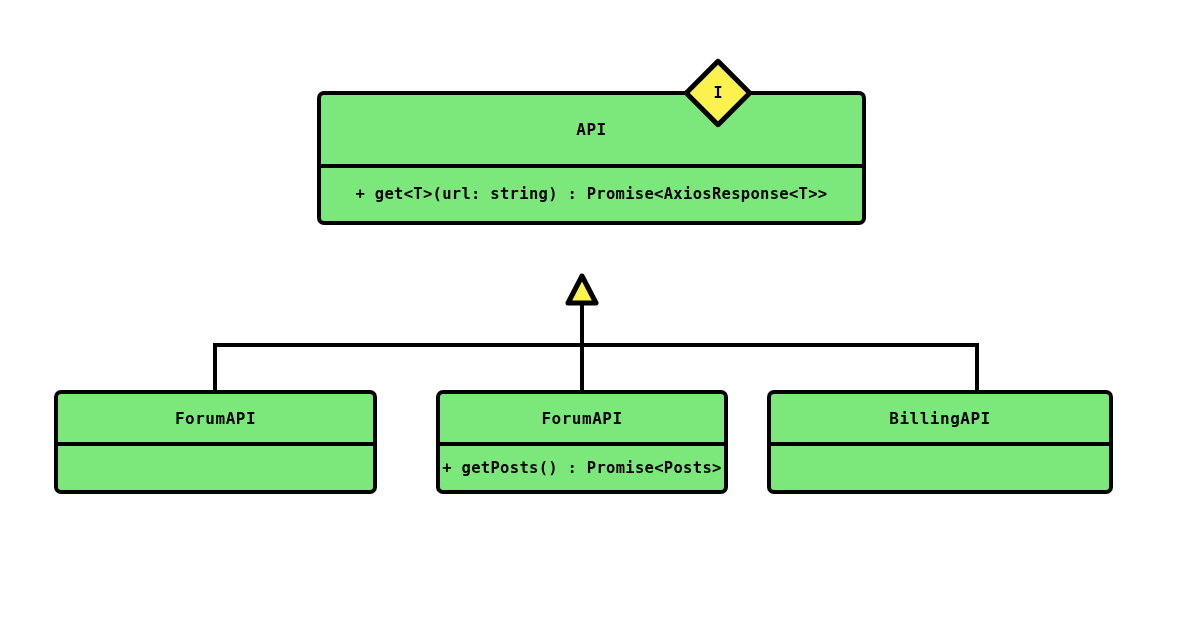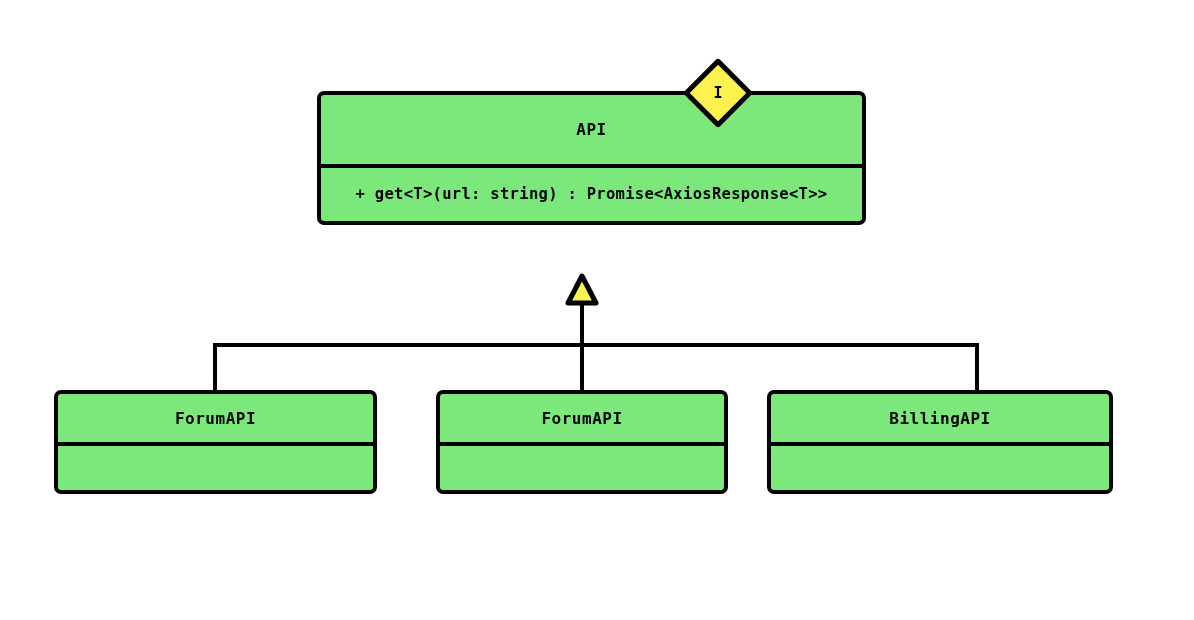--- a/index.html
+++ b/index.html
@@ -182,20 +182,23 @@
       <span class="uml-name">ForumAPI</span>
     </div>
     <div class="uml-divider"></div>
   </div>
 
   <div id="forum-class" class="uml-class sub-class">
     <div class="uml-name-band">
       <span class="uml-name">ForumAPI</span>
     </div>
     <div class="uml-divider"></div>
+    <div class="uml-members">
+      <span class="uml-member">+ getPosts() : Promise&lt;Posts&gt;</span>
+    </div>
   </div>
 
   <div id="billing-class" class="uml-class sub-class">
     <div class="uml-name-band">
       <span class="uml-name">BillingAPI</span>
     </div>
     <div class="uml-divider"></div>
   </div>
 
 </div>

